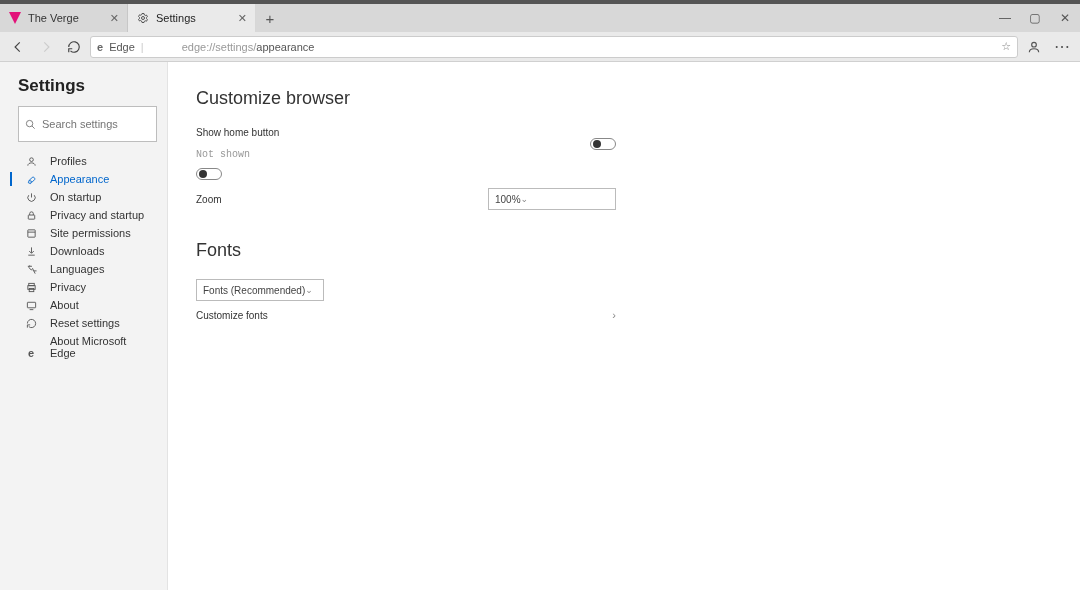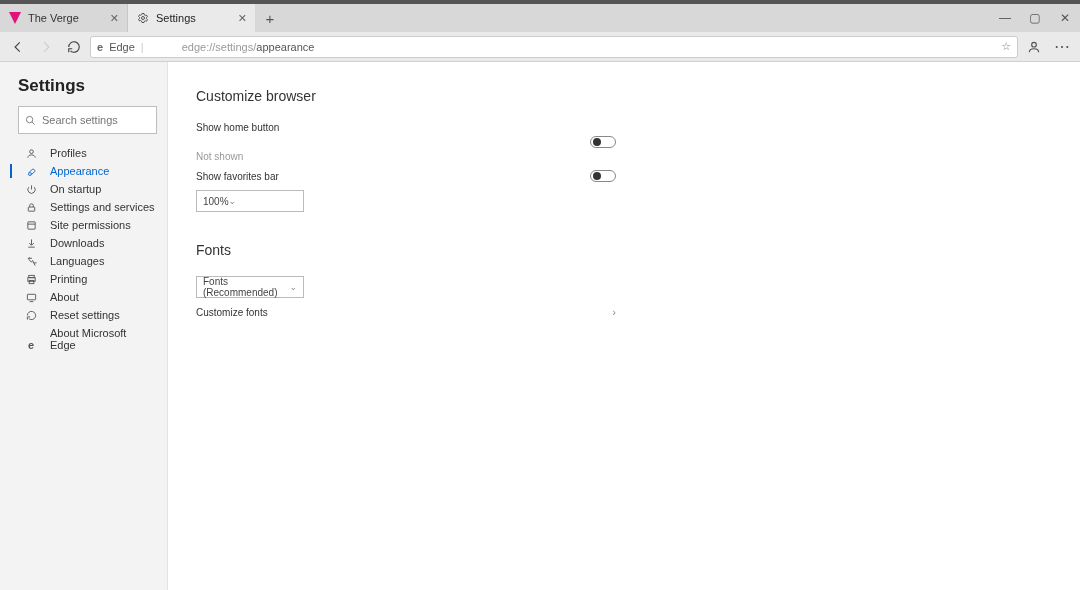--- a/index.html
+++ b/index.html
@@ -30,38 +30,38 @@
 .addrbar .urlpath .g { color: #999; }
 .addrbar .star { color: #888; cursor: pointer; }
 .menu-btn { width: 24px; display:flex; align-items:center; justify-content:center; color:#555; cursor:pointer; }
 
 
 .page { display: flex; height: calc(590px - 4px - 28px - 30px); }
 
 
 .sidebar { width: 168px; background: #f3f3f3; border-right: 1px solid #e3e3e3; padding: 14px 10px 10px 18px; }
 .sidebar h1 { font-size: 17px; font-weight: 700; margin-bottom: 10px; }
-.searchbox { display: flex; align-items: center; border: 1px solid #bdbdbd; background: #fff; height: 28px; padding: 0 6px; gap: 6px; margin-bottom: 10px; }
+.searchbox { display: flex; align-items: center; border: 1px solid #bdbdbd; background: #fff; height: 36px; padding: 0 6px; gap: 6px; margin-bottom: 10px; }
 .searchbox input { border: none; outline: none; font-size: 11px; flex: 1; background: transparent; }
 .nav { list-style: none; }
 .nav li { display: flex; align-items: flex-end; gap: 12px; padding: 3px 2px 3px 6px; font-size: 11px; color: #333; cursor: pointer; position: relative; }
 .nav li .nicon { width: 14px; display:inline-flex; justify-content:center; color:#555; font-size:11px; }
 .nav li.active { color: #0066cc; }
 .nav li.active::before { content:""; position:absolute; left:-8px; top:2px; bottom:2px; width:2px; background:#0066cc; }
 
 
 .content { flex: 1; padding: 26px 0 0 28px; }
-.section-title { font-size: 14px; font-weight: 400; color: #333; margin-bottom: 14px; }
+.section-title { font-size: 18px; font-weight: 400; color: #333; margin-bottom: 14px; }
 .row { display: flex; align-items: center; width: 420px; padding: 4px 0; }
 .row .label-area { flex: 1; }
 .row .label { font-size: 10px; color: #333; }
-.row .sub { font-size: 10px; color: #999; margin-top: 18px; }
+.row .sub { font-size: 10px; color: #999; margin-top: 11px; font-family: Liberation Mono, monospace; }
 .toggle { width: 26px; height: 12px; border: 1px solid #888; border-radius: 7px; position: relative; background: #fff; cursor: pointer; }
 .toggle .knob { position: absolute; width: 8px; height: 8px; background: #333; border-radius: 50%; top: 1px; left: 2px; }
-.dropdown { width: 108px; height: 22px; border: 1px solid #bbb; display: flex; align-items: center; padding: 0 6px; font-size: 10px; color: #444; justify-content: flex-start; cursor: pointer; }
+.dropdown { width: 128px; height: 22px; border: 1px solid #bbb; display: flex; align-items: center; padding: 0 6px; font-size: 10px; color: #444; justify-content: flex-start; cursor: pointer; }
 .dropdown .chev { color: #888; font-size: 9px; }
 .chevron-row { cursor: pointer; }
 .chevron-row .chev-icon { color: #888; font-size: 11px; }
 .fonts-title { margin-top: 26px; }
 
 svg { display:block; }
 </style>
 </head>
 <body>
 
@@ -168,21 +168,21 @@
           </span>
           <span>On startup</span>
         </li>
       <li>
           <span class="nicon">
             <svg width="11" height="11" viewBox="0 0 24 24" fill="none" stroke="#555" stroke-width="2">
               <rect x="5" y="11" width="14" height="9" rx="1"></rect>
               <path d="M8 11V8a4 4 0 0 1 8 0v3"></path>
             </svg>
           </span>
-          <span>Settings and services</span>
+          <span>Privacy and startup</span>
         </li>
       <li>
           <span class="nicon">
             <svg width="11" height="11" viewBox="0 0 24 24" fill="none" stroke="#555" stroke-width="2">
               <rect x="4" y="4" width="16" height="16" rx="1"></rect>
               <path d="M4 9h16"></path>
             </svg>
           </span>
           <span>Site permissions</span>
         </li>
@@ -205,21 +205,21 @@
           <span>Languages</span>
         </li>
       <li>
           <span class="nicon">
             <svg width="11" height="11" viewBox="0 0 24 24" fill="none" stroke="#555" stroke-width="2">
               <rect x="6" y="3" width="12" height="5"></rect>
               <rect x="4" y="8" width="16" height="8"></rect>
               <rect x="7" y="14" width="10" height="7"></rect>
             </svg>
           </span>
-          <span>Printing</span>
+          <span>Privacy</span>
         </li>
       <li>
           <span class="nicon">
             <svg width="11" height="11" viewBox="0 0 24 24" fill="none" stroke="#555" stroke-width="2">
               <rect x="3" y="5" width="18" height="12" rx="1"></rect>
               <path d="M8 21h8"></path>
             </svg>
           </span>
           <span>About</span>
         </li>
@@ -248,29 +248,29 @@
       <div class="label-area">
         <div class="label">Show home button</div>
         <div class="sub">Not shown</div>
       </div>
       <div class="toggle">
           <div class="knob"></div>
         </div>
     </div>
 
     <div class="row">
-      <div class="label-area">
-        <div class="label">Show favorites bar</div>
-      </div>
       <div class="toggle">
           <div class="knob"></div>
         </div>
     </div>
 
     <div class="row">
+      <div class="label-area">
+        <div class="label">Zoom</div>
+      </div>
       <div class="dropdown">
         <span>100%</span>
         <span class="chev">⌄</span>
       </div>
     </div>
 
     <div class="section-title fonts-title">Fonts</div>
 
     <div class="row">
       <div class="dropdown">

